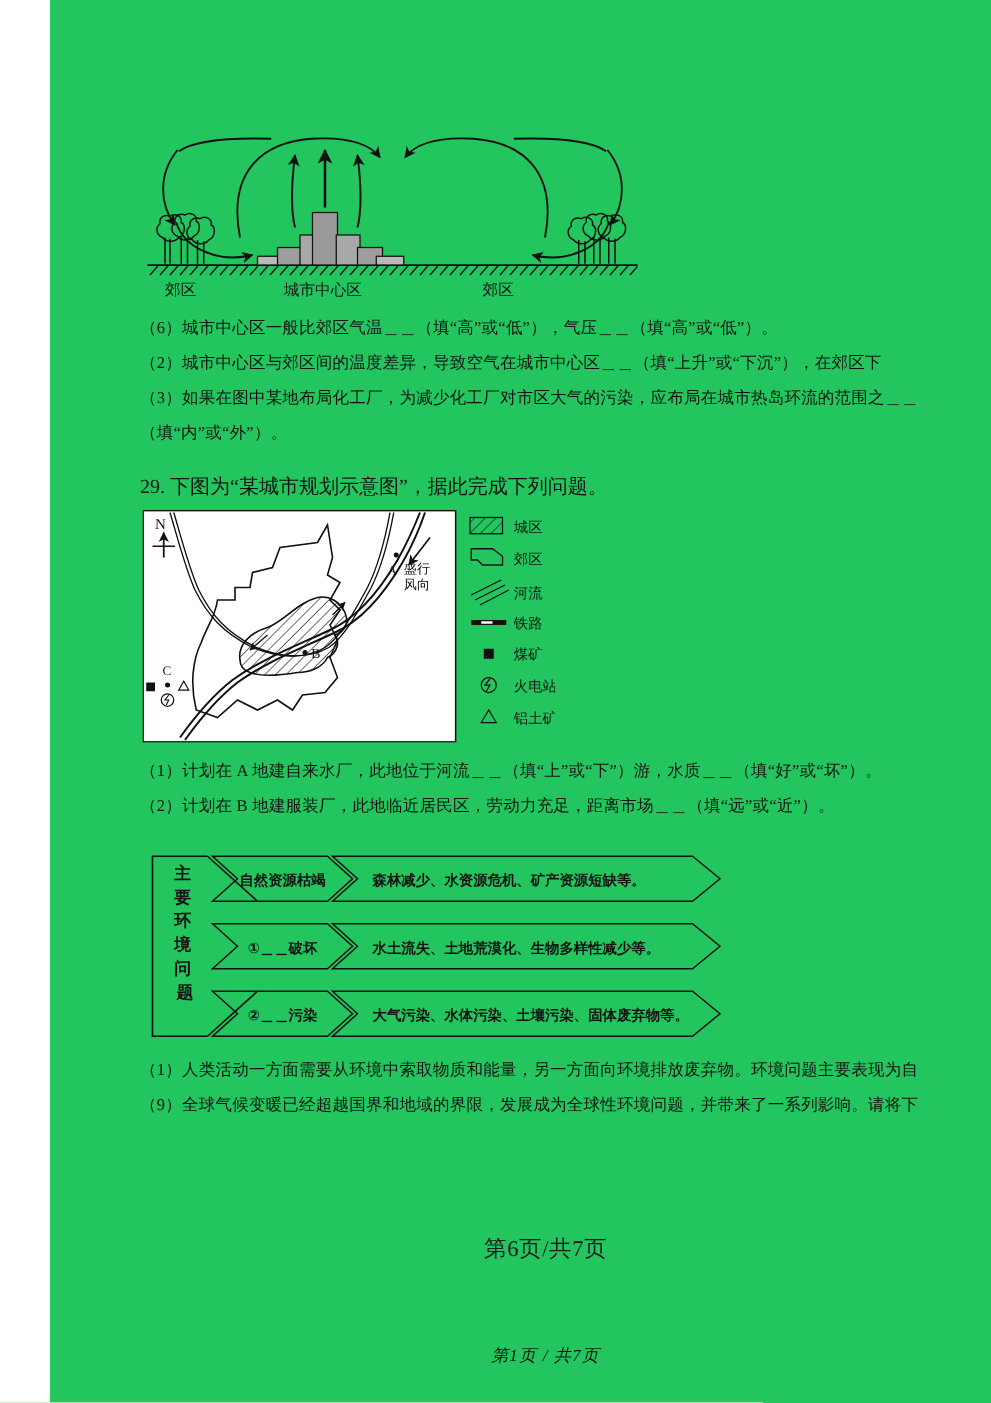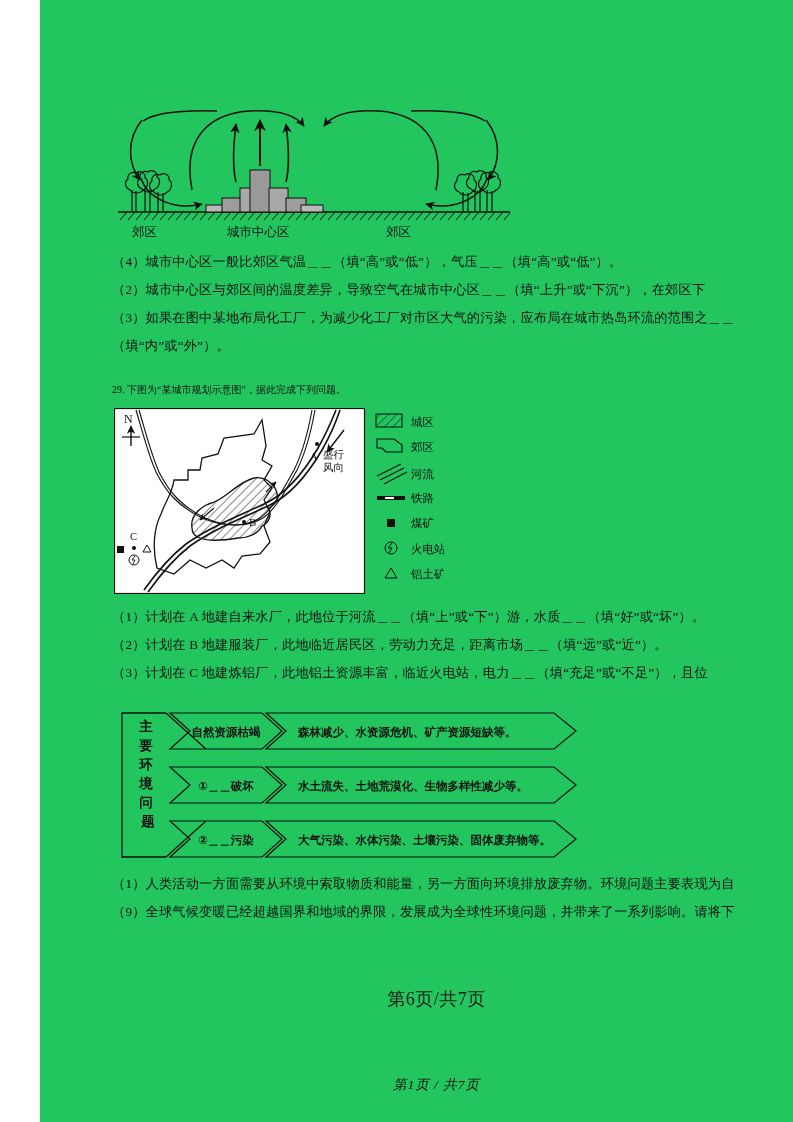--- a/index.html
+++ b/index.html
@@ -33,21 +33,21 @@
   
   .para {
     font-size: 13.2px;
     line-height: 28px;
     letter-spacing: 0.2px;
     text-align: justify;
     margin: 0;
     color: #111;
   }
   .qhead {
-    font-size: 10px;
+    font-size: 16px;
     line-height: 28px;
     margin: 0;
     color: #111;
   }
   .spacer-sm { height: 9px; }
   .spacer-md { height: 16px; }
 
   
   .fig-heat {
     position: relative;
@@ -225,21 +225,21 @@
           <line x1="373" y1="112" x2="373" y2="133"></line>
             <line x1="378" y1="113" x2="378" y2="133"></line>
         </g>
 
         <text class="svg-text" x="18" y="158" font-size="12.5">郊区</text>
         <text class="svg-text" x="113" y="158" font-size="12.5">城市中心区</text>
         <text class="svg-text" x="272" y="158" font-size="12.5">郊区</text>
       </svg>
     </div>
 
-    <p class="para">（4）城市中心区一般比郊区气温＿＿（填“高”或“低”），气压＿＿（填“高”或“低”）。</p>
+    <p class="para">（6）城市中心区一般比郊区气温＿＿（填“高”或“低”），气压＿＿（填“高”或“低”）。</p>
     <p class="para">（2）城市中心区与郊区间的温度差异，导致空气在城市中心区＿＿（填“上升”或“下沉”），在郊区下</p>
     <p class="para">（3）如果在图中某地布局化工厂，为减少化工厂对市区大气的污染，应布局在城市热岛环流的范围之＿＿</p>
     <p class="para">（填“内”或“外”）。</p>
 
     <div class="spacer-md"></div>
 
     <p class="qhead">
       <span>29.</span>
       <span>下图为“某城市规划示意图”，据此完成下列问题。</span>
     </p>
@@ -332,21 +332,20 @@
 
         <path d="M277,160 L283,170 L271,170 Z" fill="none" stroke="#111" stroke-width="1"></path>
         <text class="svg-text" x="297" y="170" font-size="11.5">铝土矿</text>
       </svg>
     </div>
 
     <div class="spacer-sm"></div>
 
     <p class="para">（1）计划在 A 地建自来水厂，此地位于河流＿＿（填“上”或“下”）游，水质＿＿（填“好”或“坏”）。</p>
     <p class="para">（2）计划在 B 地建服装厂，此地临近居民区，劳动力充足，距离市场＿＿（填“远”或“近”）。</p>
-    <p class="para">（3）计划在 C 地建炼铝厂，此地铝土资源丰富，临近火电站，电力＿＿（填“充足”或“不足”），且位</p>
 
     <div class="spacer-md"></div>
 
 
     <div class="fig-flow">
       <svg width="478" height="152" viewBox="0 0 478 152" xmlns="http://www.w3.org/2000/svg">
 
         <path d="M52,4 L8,4 L8,148 L52,148" fill="none" stroke="#111" stroke-width="1.3"></path>
         <path d="M52,4 L92,40" fill="none" stroke="#111" stroke-width="1.3"></path>
         <path d="M52,148 L92,112" fill="none" stroke="#111" stroke-width="1.3"></path>

